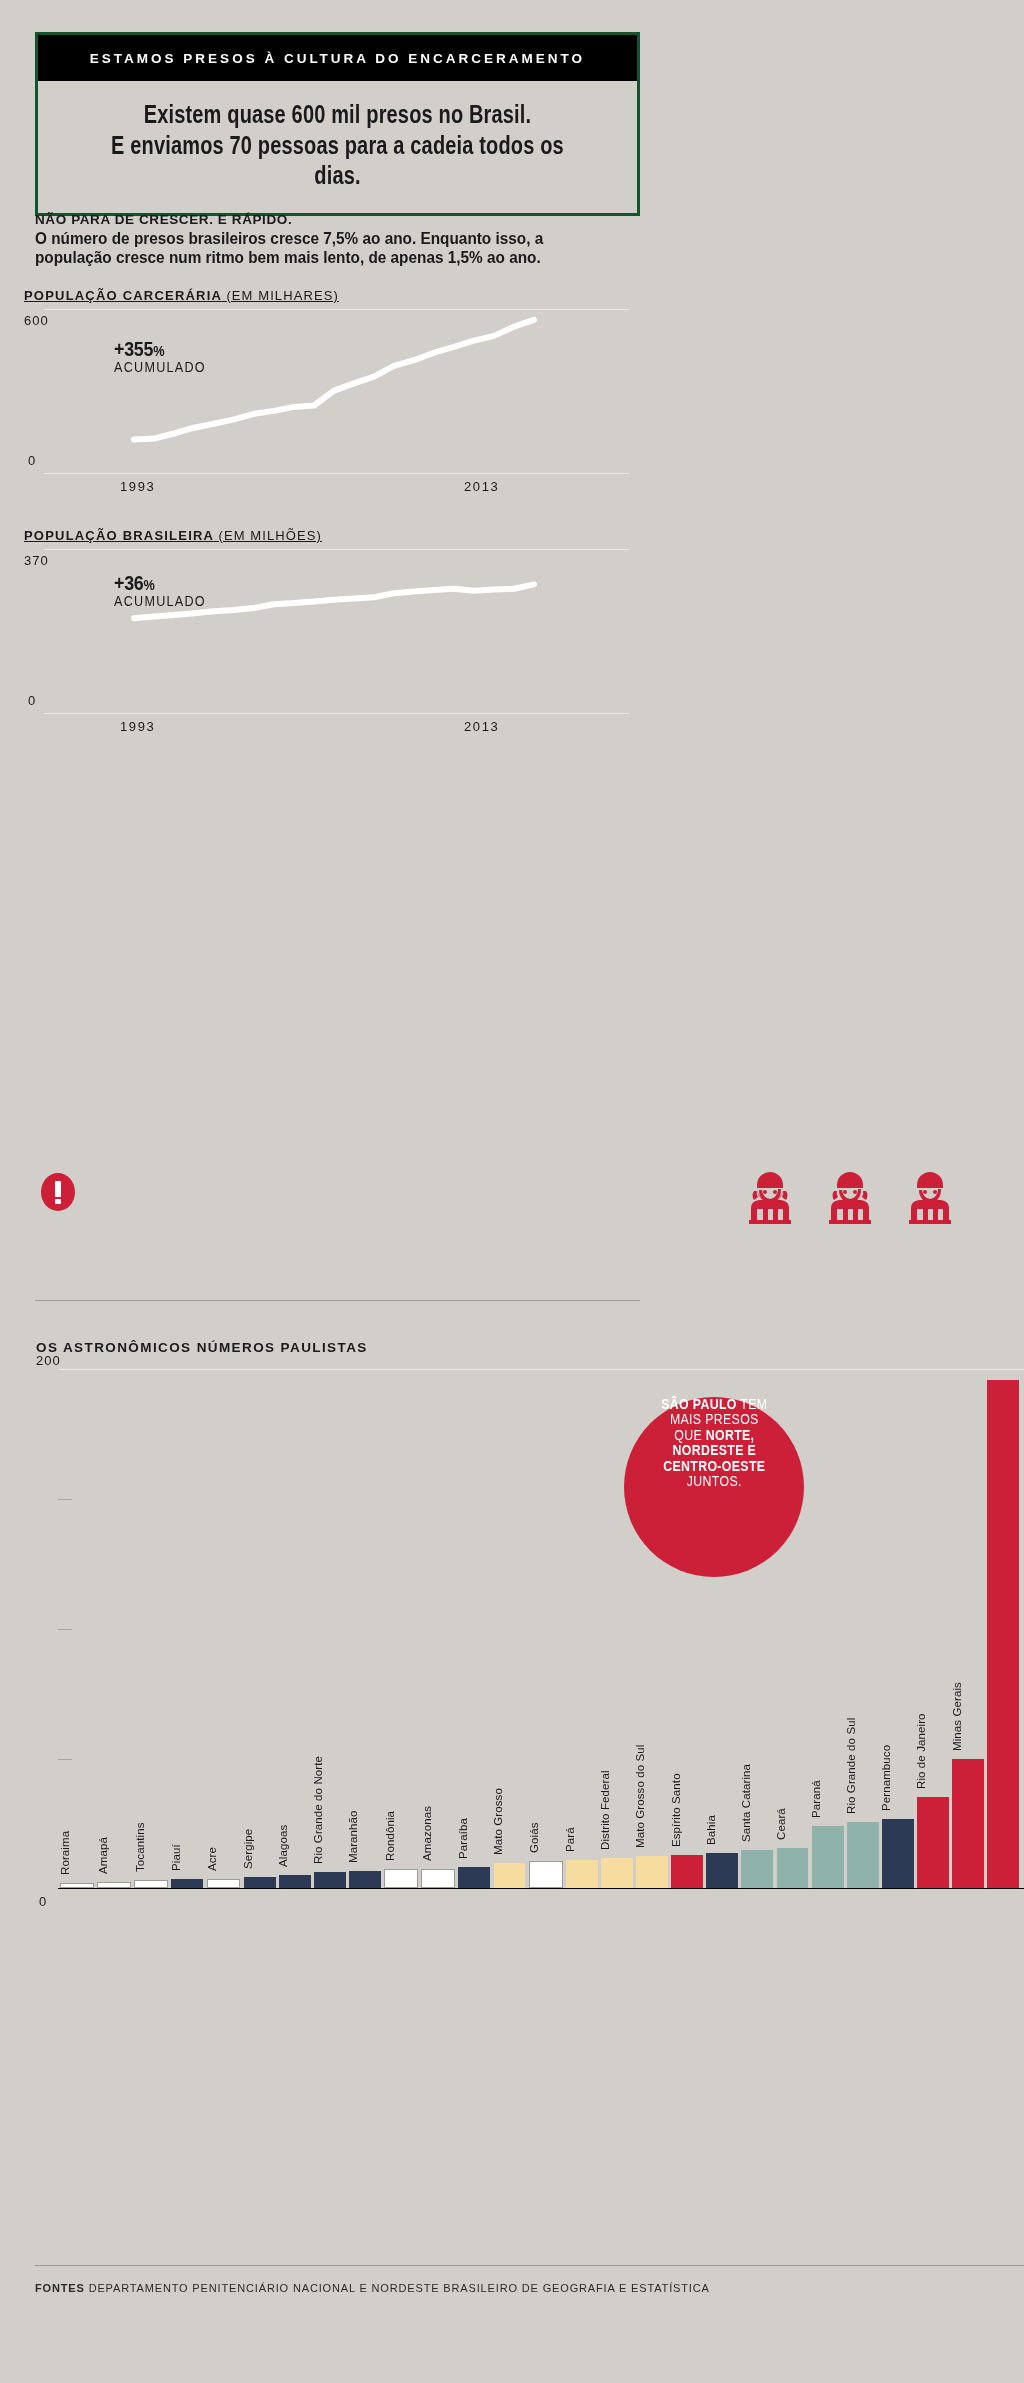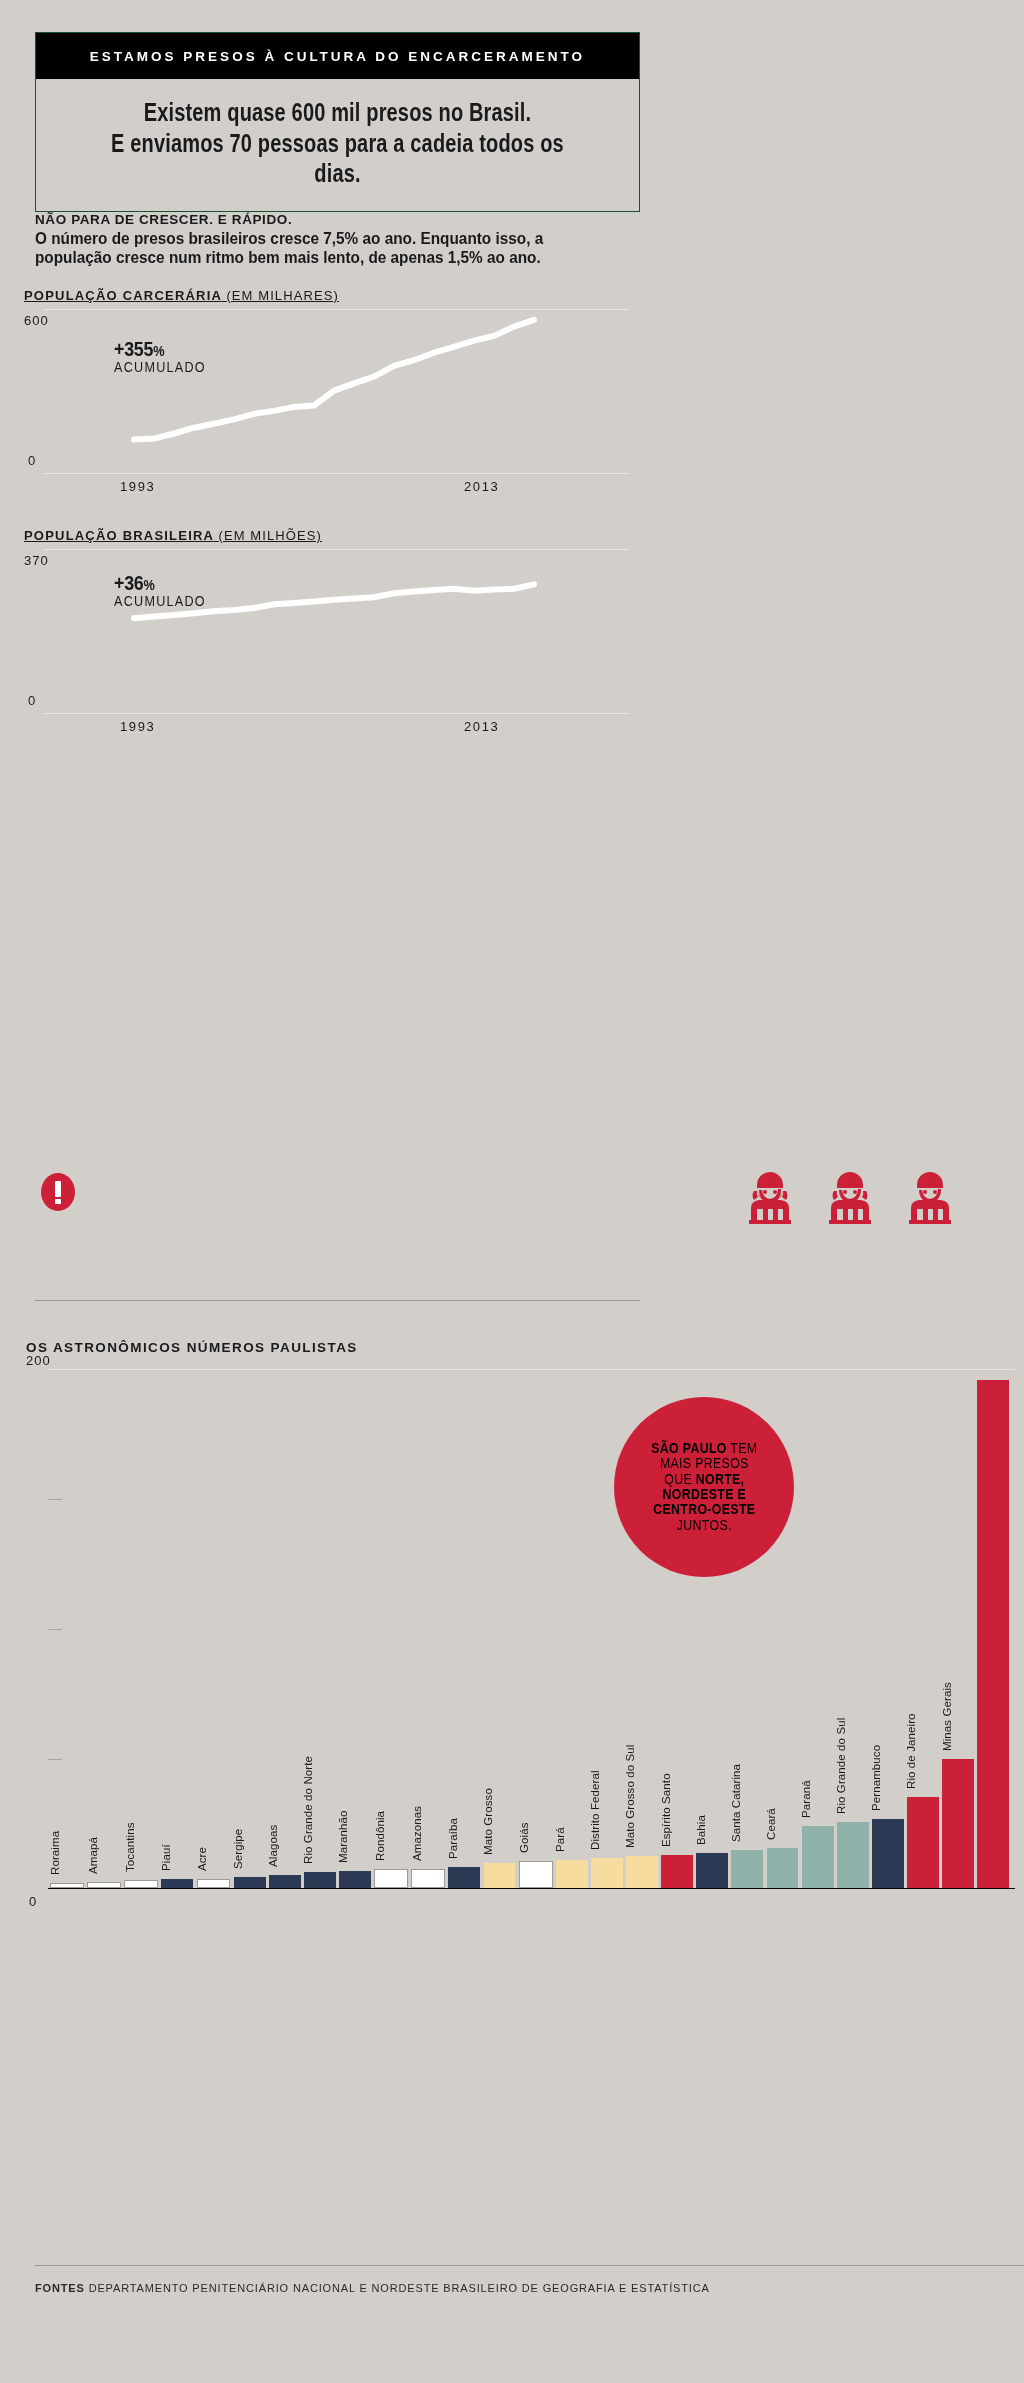--- a/index.html
+++ b/index.html
@@ -7,21 +7,21 @@
     width:1024px;height:2383px;
     background:#d2cfca;
     font-family:"Liberation Sans", sans-serif;
     color:#1a1a1a;
     overflow:hidden;
     position:relative;
   }
   .page{position:relative;width:1024px;height:2383px;}
 
   
-  .hdr-box{position:absolute;left:35px;top:32px;width:605px;border:1px solid #14532d;box-sizing:border-box;background:#d2cfca;}
+  .hdr-box{position:absolute;left:35px;top:32px;width:605px;border:3px solid #14532d;box-sizing:border-box;background:#d2cfca;}
   .hdr-bar{background:#000;height:46px;display:flex;align-items:center;justify-content:center;}
   .hdr-bar span{
     color:#fff;font-size:13.5px;font-weight:bold;letter-spacing:3.0px;
     font-family:"Liberation Sans", sans-serif;
   }
   .hdr-body{padding:18px 10px 22px 10px;text-align:center;}
   .hdr-body div{
     font-size:25px;font-weight:bold;line-height:1.22;
     transform:scaleX(.80);letter-spacing:.2px;
     font-family:"Liberation Sans", sans-serif;
@@ -49,41 +49,41 @@
   
   .alert{position:absolute;left:38px;top:1168px;width:986px;height:60px;}
   .alert .ico{position:absolute;left:0;top:4px;width:40px;height:40px;}
   .alert .txt{position:absolute;left:52px;top:3px;color:#cc2039;font-size:14px;font-weight:bold;line-height:1.28;letter-spacing:.5px;}
   .prisoners{position:absolute;left:705px;top:0;display:flex;gap:26px;}
 
   
   .divider{position:absolute;left:35px;top:1300px;width:605px;height:1px;background:#9e9b96;}
 
   
-  .bar-sect{position:absolute;left:26px;top:1340px;width:989px;}
+  .bar-sect{position:absolute;left:36px;top:1340px;width:989px;}
   .b-title{font-size:13.5px;font-weight:bold;letter-spacing:1.4px;}
   .bplot{position:relative;margin-top:14px;height:520px;}
   .btop{position:absolute;left:22px;right:0;top:0;height:1px;background:#e9e7e3;}
   .bbot{position:absolute;left:22px;right:0;bottom:0;height:1px;background:#000;}
   .btick{position:absolute;left:22px;width:14px;height:1px;background:#a9a6a1;}
   .b200{position:absolute;left:0;top:-16px;font-size:13px;letter-spacing:1px;}
   .b0{position:absolute;left:3px;bottom:-20px;font-size:13px;}
   .bars{position:absolute;left:24px;right:6px;bottom:1px;top:0;display:flex;align-items:flex-end;gap:3.2px;}
   .bar{position:relative;flex:1 1 auto;}
   .bar .rect{width:100%;box-sizing:border-box;}
   .bar .lbl{
     position:absolute;bottom:100%;left:50%;
     transform:rotate(-90deg) translateX(8px);
     transform-origin:left bottom;
     white-space:nowrap;font-size:11.5px;letter-spacing:.1px;
     margin-left:-5.5px;
   }
   .circle{
     position:absolute;left:588px;top:28px;width:180px;height:180px;border-radius:50%;
-    background:#cc2039;color:#000000;display:flex;align-items:center;justify-content:center;text-align:center;
+    background:#cc2039;color:#ffffff;display:flex;align-items:flex-start;justify-content:center;text-align:center;
   }
   .circle .ct{font-size:14px;line-height:1.1;letter-spacing:.4px;transform:scaleX(.88);}
   .circle .ct b{font-weight:bold;}
 
   
   .foot-rule{position:absolute;left:35px;top:2265px;width:989px;height:1px;background:#9e9b96;}
   .foot{position:absolute;left:35px;top:2282px;font-size:11px;letter-spacing:.85px;color:#2a2a2a;}
   .foot b{font-weight:bold;margin-top:12px;}
 </style>
 </head>

